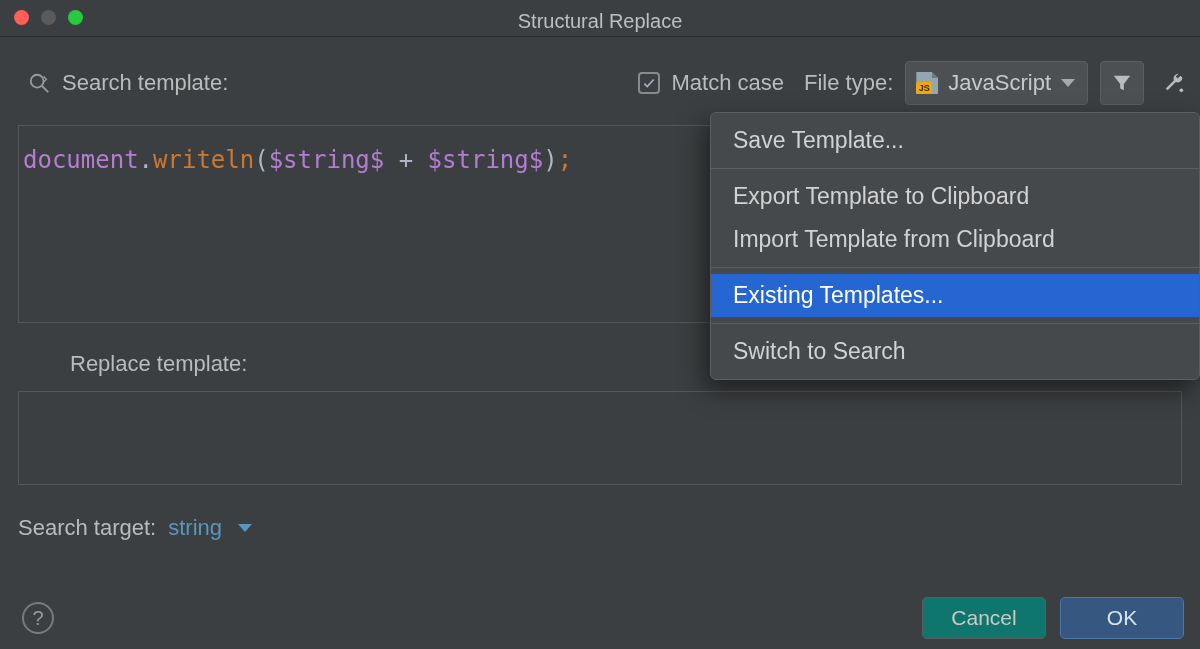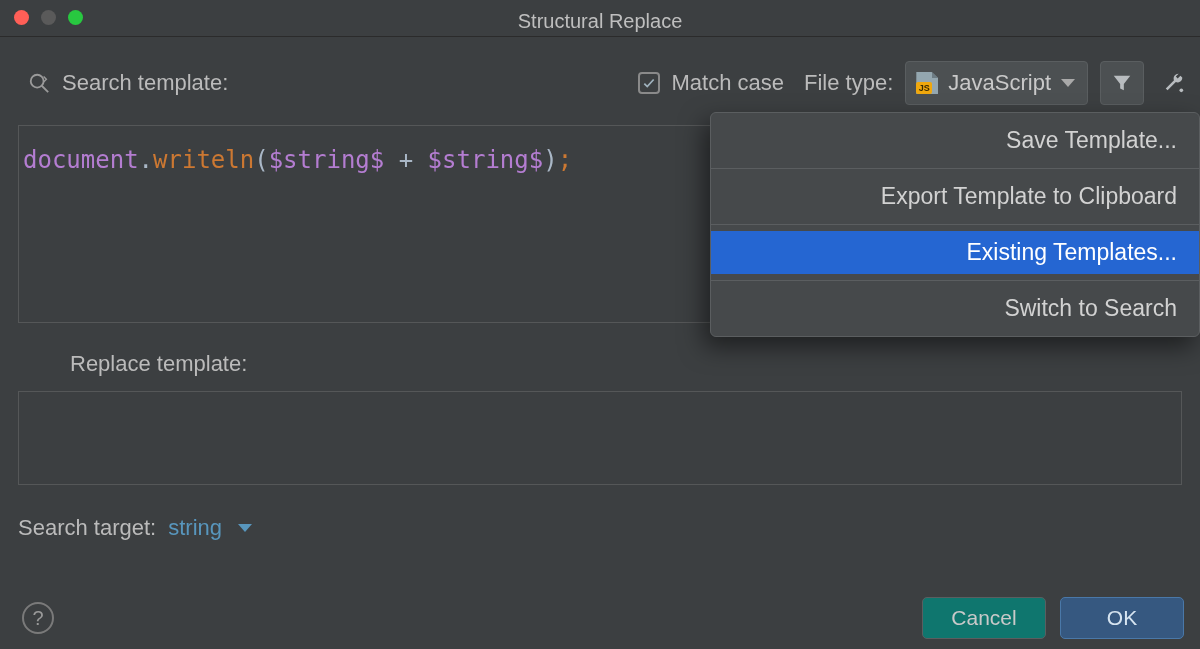--- a/index.html
+++ b/index.html
@@ -79,21 +79,21 @@
     .btn-ok { background:#365880; border:1px solid #4a78a8; color:#d6e4f0; }
 
     
     .popup {
       position:absolute; top:112px; right:0; width:490px;
       background:#46494b; border:1px solid #5b5e60; border-radius:6px;
       box-shadow: -6px 10px 24px rgba(0,0,0,.5);
       padding:6px 0;
     }
     .popup .item {
-      padding:8px 22px; font-size:23px; color:#d2d2d2;text-align:right;
+      padding:8px 22px; font-size:23px; color:#d2d2d2;
     }
     .popup .item.sel { background:#2566d2; color:#ffffff; }
     .popup .div { height:1px; background:#5b5e60; margin:6px 0; }
   </style>
 </head>
 <body>
 
 <div class="window">
 
   <div class="titlebar">
@@ -179,19 +179,20 @@
       </div>
     <div class="btn btn-ok">
         <span>OK</span>
       </div>
   </div>
 
   <div class="popup">
     <div class="item">Save Template...</div>
     <div class="div"></div>
     <div class="item">Export Template to Clipboard</div>
+    <div class="item">Import Template from Clipboard</div>
     <div class="div"></div>
     <div class="item sel">Existing Templates...</div>
     <div class="div"></div>
     <div class="item">Switch to Search</div>
   </div>
 
 </div>
 
 </body></html>

